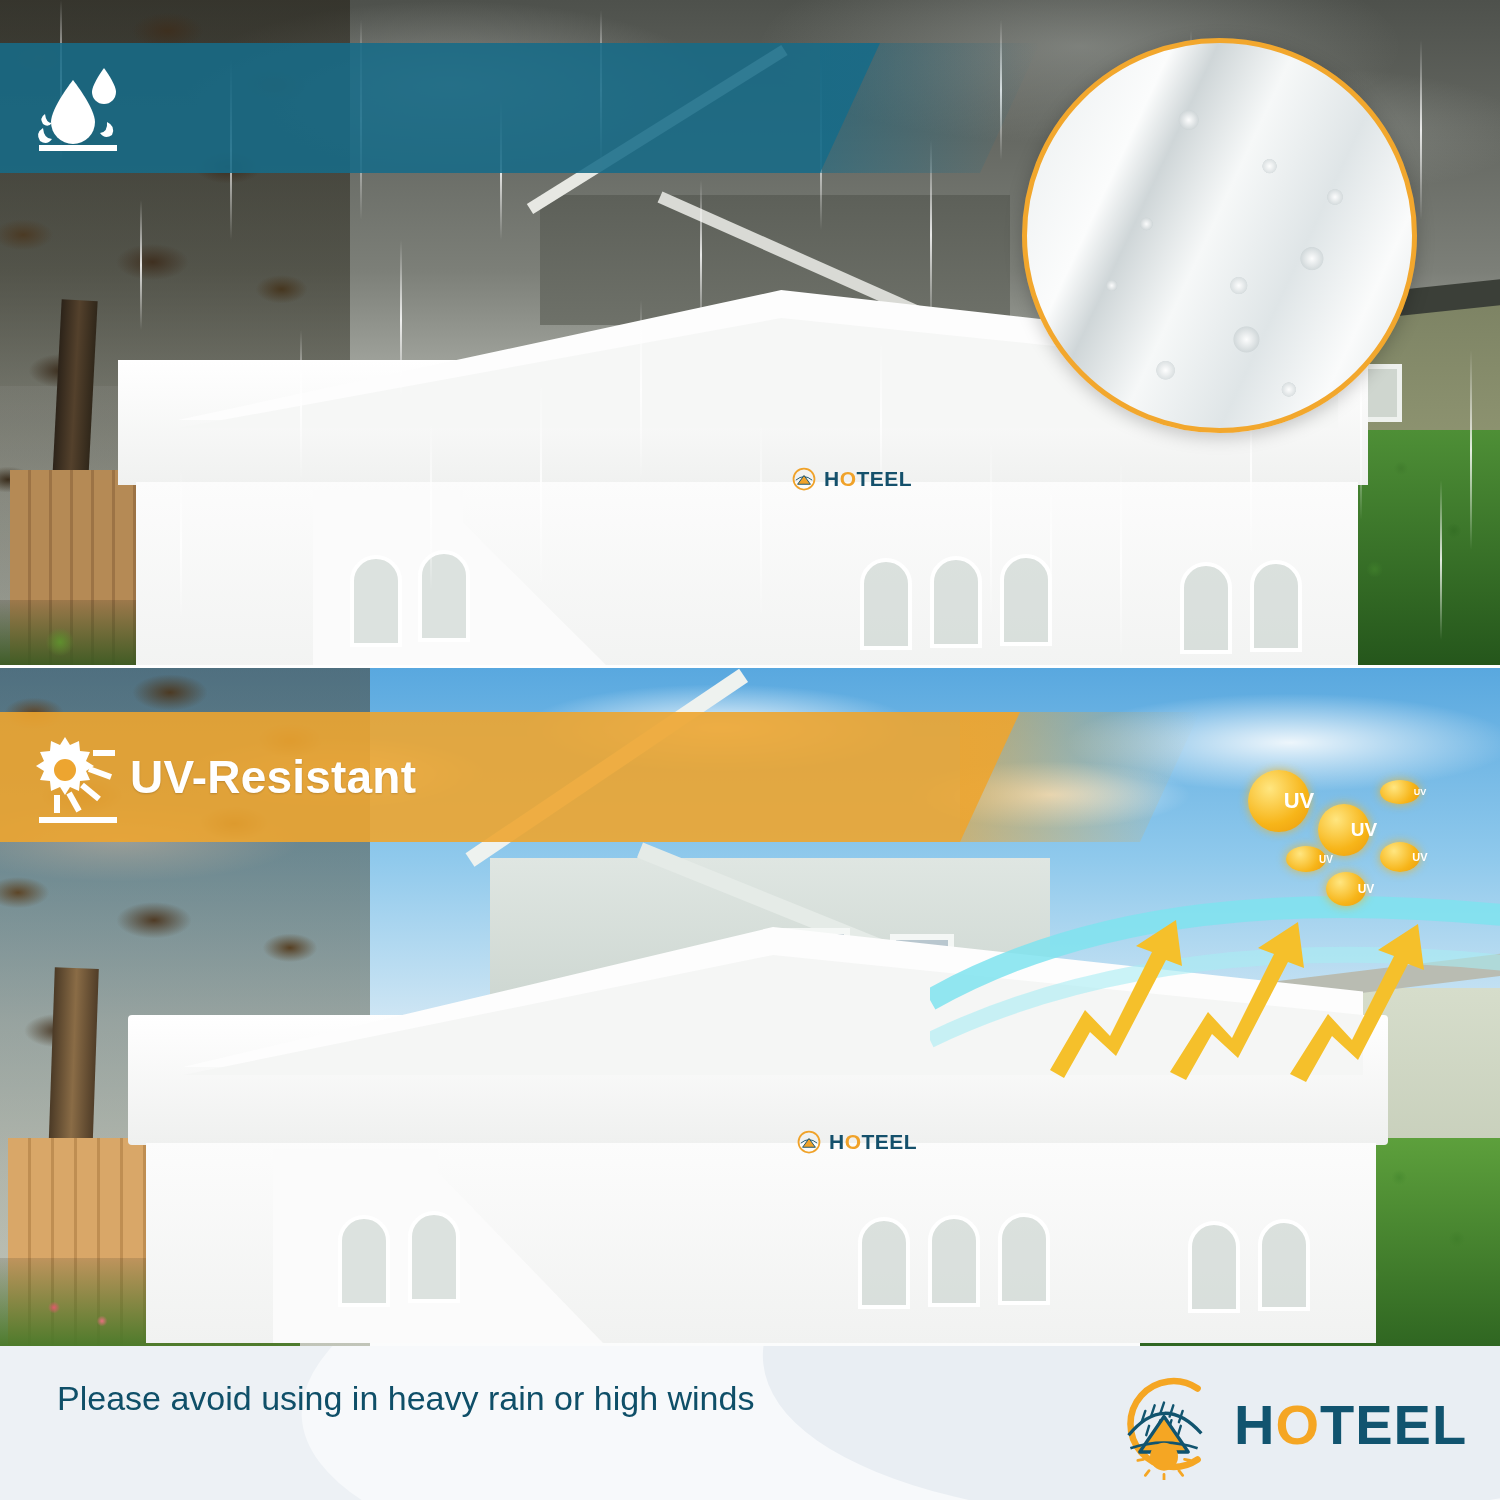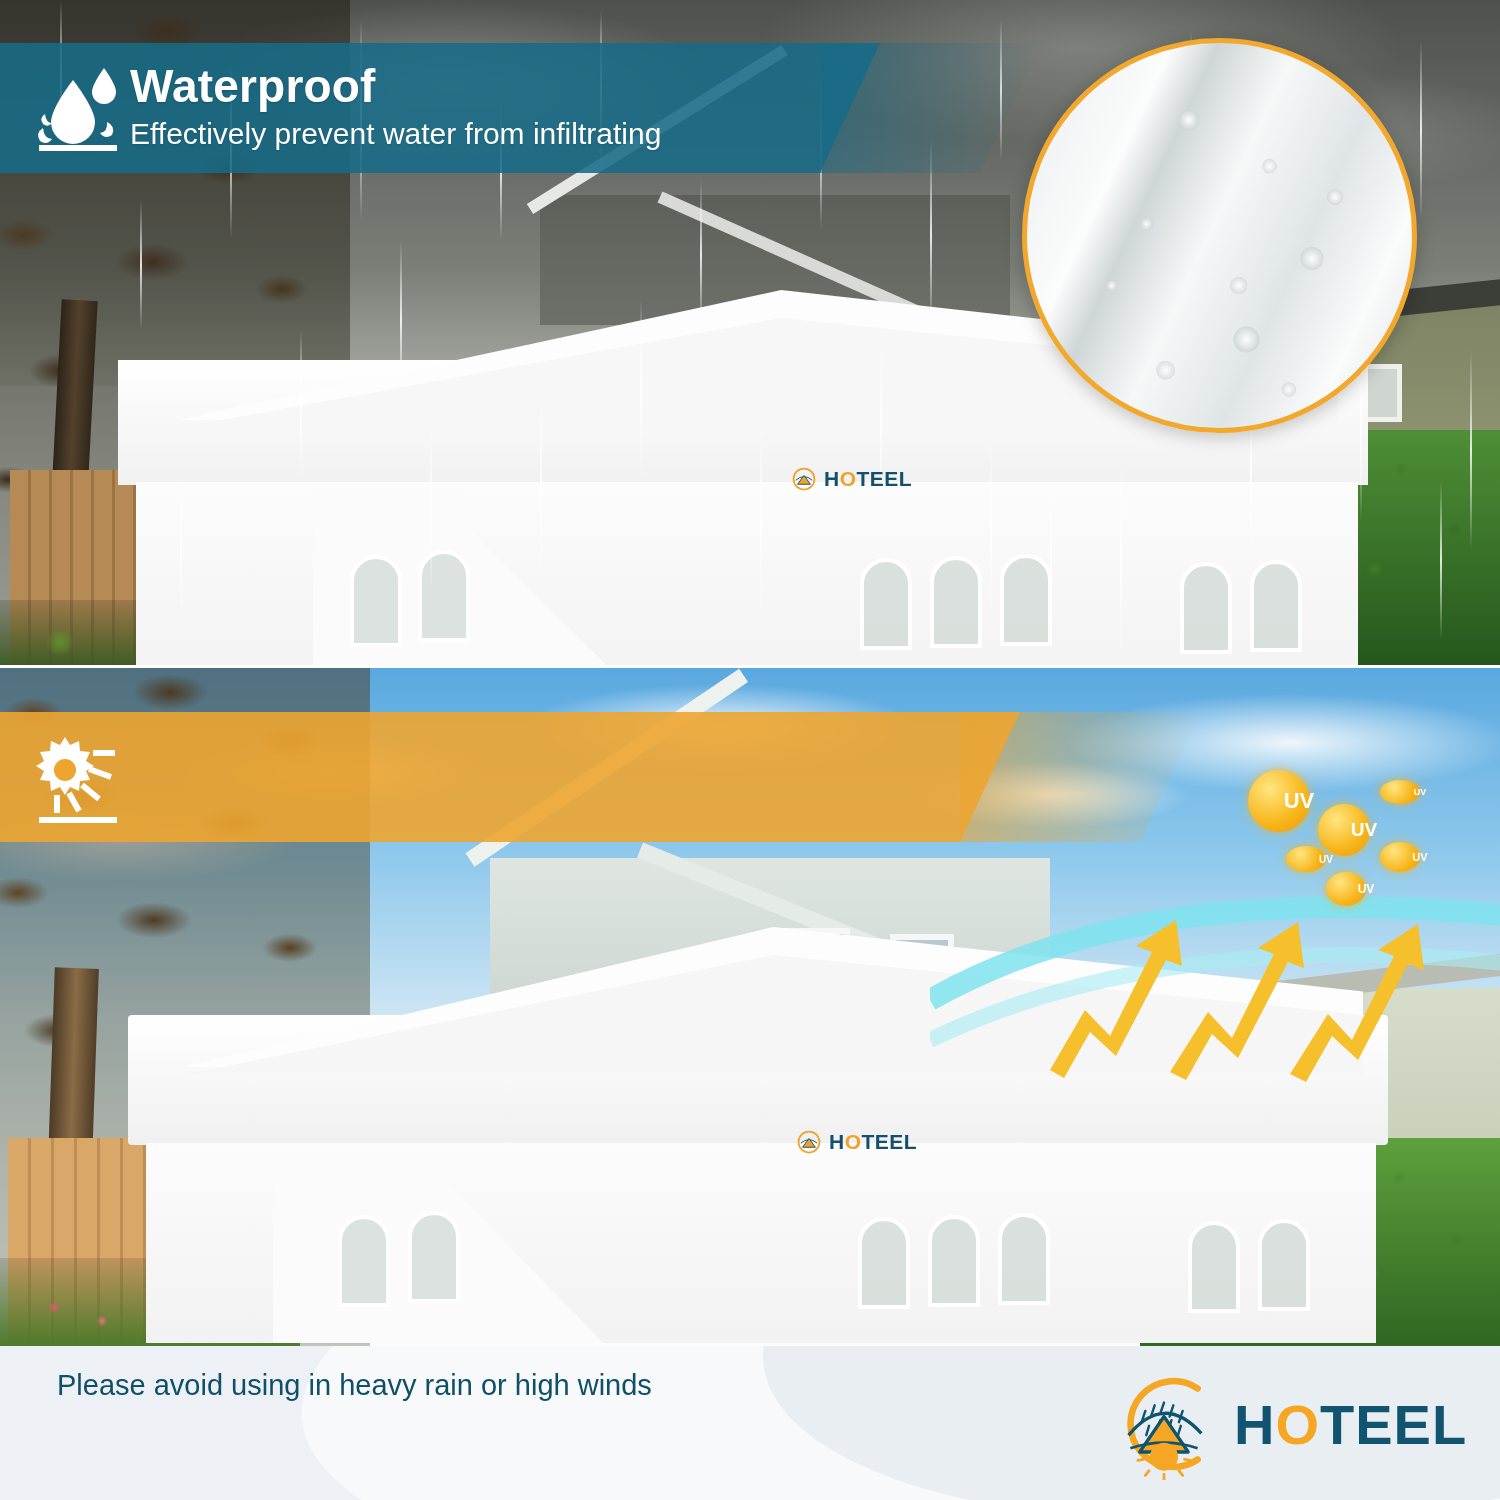--- a/index.html
+++ b/index.html
@@ -350,21 +350,21 @@
     position:absolute; left:760px; top:-260px; width:1200px; height:430px;
     background:#e9eef3; border-radius:50%;
     transform: rotate(-6deg);
   }
   .foot-text{ position:absolute; left:57px; top:22px; z-index:3; }
   .foot-title{
     font-size:44px; font-weight:bold; color:#f5a623; letter-spacing:0.2px;
     line-height:1.05;
   }
   .foot-sub{
-    font-size:29px; color:#0f4f68; line-height:1.2;
+    font-size:34px; color:#0f4f68; margin-top:10px; line-height:1.2;
   }
   .foot-logo{
     position:absolute; left:1108px; top:1366px; width:360px; height:116px;
     display:flex; align-items:center; gap:14px; z-index:4;
   }
   .foot-logo .word{
     font-size:56px; font-weight:bold; color:#11546f; letter-spacing:1px;
   }
   .foot-logo .word .o{ color:#f5a623; }
 </style>
@@ -452,24 +452,20 @@
       <div class="icon">
         <svg width="86" height="92" viewBox="0 0 86 92">
           <path d="M38 18 C38 18 16 46 16 60 a22 22 0 0 0 44 0 C60 46 38 18 38 18Z" fill="#ffffff"></path>
           <path d="M69 6 C69 6 57 22 57 30 a12 12 0 0 0 24 0 C81 22 69 6 69 6Z" fill="#ffffff"></path>
           <path d="M10 52 q-6 4 -2 10 q5 4 9 -1 q-6 0 -7 -9Z" fill="#ffffff"></path>
           <path d="M8 66 q-8 5 -3 13 q7 5 12 -2 q-8 0 -9 -11Z" fill="#ffffff"></path>
           <path d="M72 60 q9 4 5 13 q-7 5 -12 -2 q8 -1 7 -11Z" fill="#ffffff"></path>
           <rect x="4" y="83" width="78" height="6" fill="#ffffff"></rect>
         </svg>
       </div>
-      <div class="txt">
-        <div class="ttl">Waterproof</div>
-        <div class="sub">Effectively prevent water from infiltrating</div>
-      </div>
     </div>
   </div>
 
   <div class="panel2">
     <div class="clouds"></div>
 
     <div class="house2">
       <div class="roofA"></div>
       <div class="roofB"></div>
       <div class="win" style="left:290px;top:70px;width:70px;height:66px;"></div>
@@ -546,20 +542,21 @@
           <line x1="58" y1="22" x2="80" y2="22"></line>
           <line x1="54" y1="38" x2="76" y2="46"></line>
           <line x1="47" y1="54" x2="64" y2="68"></line>
           <line x1="34" y1="62" x2="44" y2="80"></line>
           <line x1="22" y1="64" x2="22" y2="82"></line>
         </g>
         <rect x="4" y="86" width="78" height="6" fill="#ffffff"></rect>
       </svg>
     </div>
     <div class="txt">
+      <div class="ttl">UV-Resistant</div>
     </div>
   </div>
 
   <div class="footer">
     <div class="swoop"></div>
     <div class="swoop2"></div>
     <div class="foot-text">
       <div class="foot-sub">Please avoid using in heavy rain or high winds</div>
     </div>
   </div>

